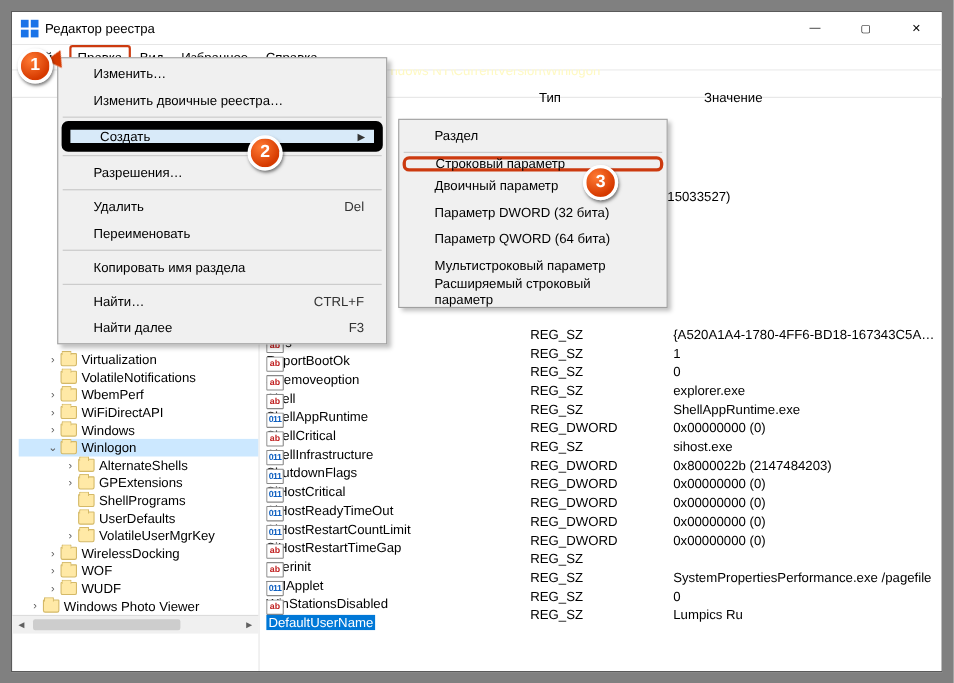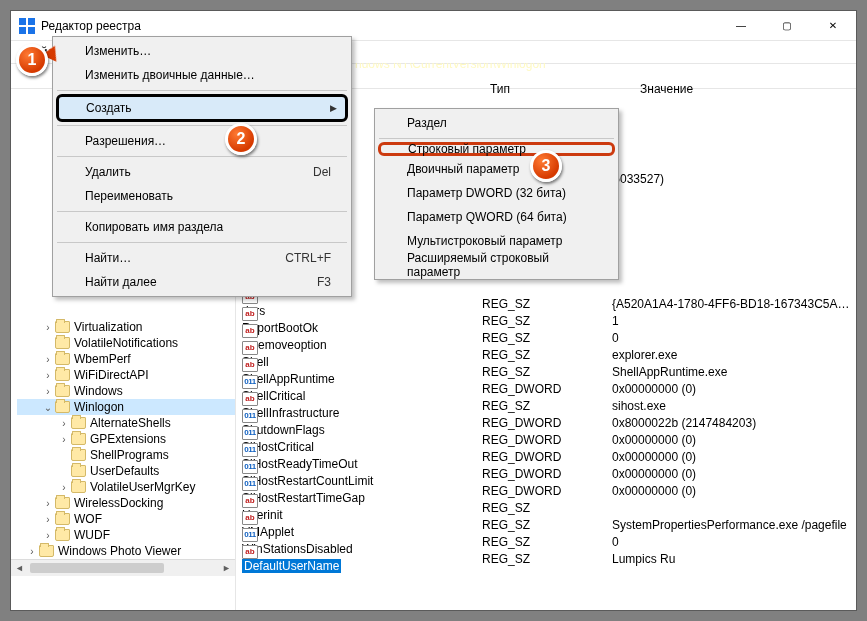--- a/index.html
+++ b/index.html
@@ -181,29 +181,29 @@
   }
   .ctx .row.hover { background:#d8eaf9; border:1px solid #7ab6e8; padding:0 29px;}
   .ctx .row.sub::after{
     content:"▶"; position:absolute; right:8px; font-size:9px; color:#333;
   }
   .ctx .sep {
     height:1px; background:#c8c8c8; margin:3px 2px;
   }
   .ctx .shortcut { position:absolute; right:18px; color:#333;}
 
-  #menu1 { left: 52px; top: 36px; width: 300px; }
+  #menu1 { left: 52px; top: 52px; width: 300px; }
   #menu1 .create-row {
-    border: 3px solid #000000;
+    border: 8px solid #000000;
     border-radius: 6px;
     margin: 1px;
     height: 28px;
     padding: 0 27px;
   }
-  #menu2 { left: 374px; top: 108px; width: 245px; }
+  #menu2 { left: 362px; top: 108px; width: 245px; }
   #menu2 .string-row {
     border: 3px solid #cc3a0f;
     border-radius: 6px;
     margin:1px;
     height:14px;
     padding:0 27px;
   }
 
   
   .addr-peek {
@@ -482,21 +482,21 @@
 <div id="col-val" class="col-peek">Значение</div>
 <div class="peek-row" style="top:172px;">
   <span>415033527)</span>
 </div>
 
 <div id="menu1" class="ctx">
   <div class="row">
       <span>Изменить…</span>
     </div>
   <div class="row">
-      <span>Изменить двоичные данные…</span>
+      <span>Изменить двоичные реестра…</span>
     </div>
   <div class="sep"></div>
   <div class="row sub create-row hover">
       <span>Создать</span>
     </div>
   <div class="sep"></div>
   <div class="row">
       <span>Разрешения…</span>
     </div>
   <div class="sep"></div>

